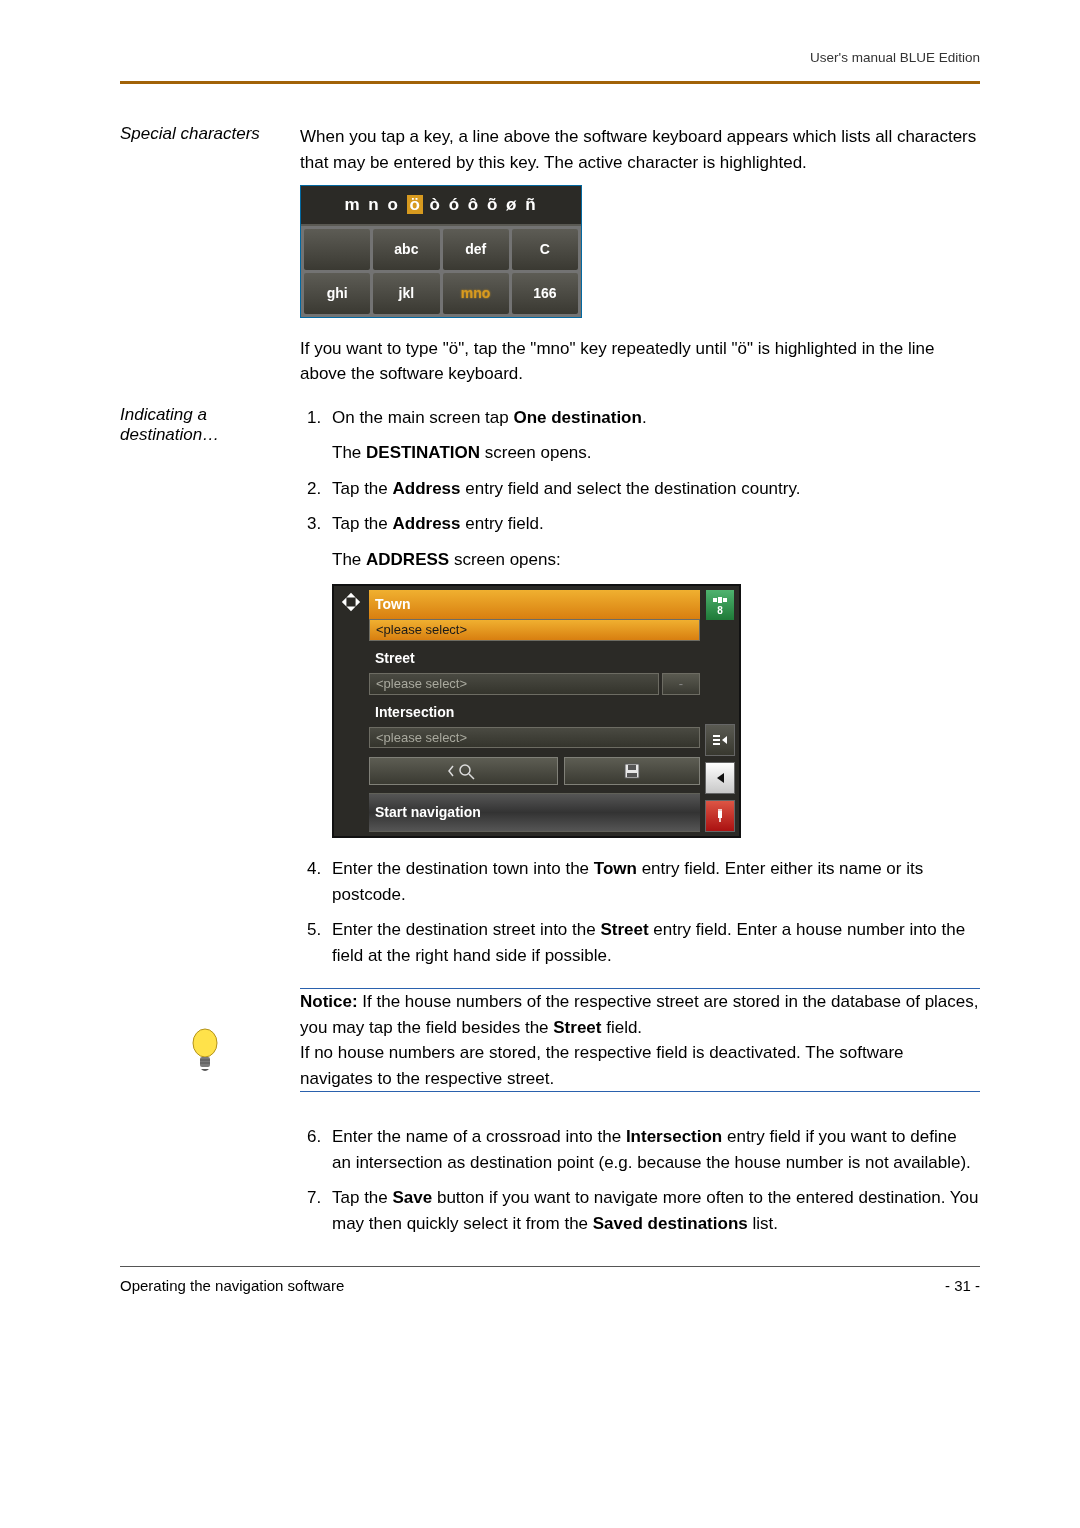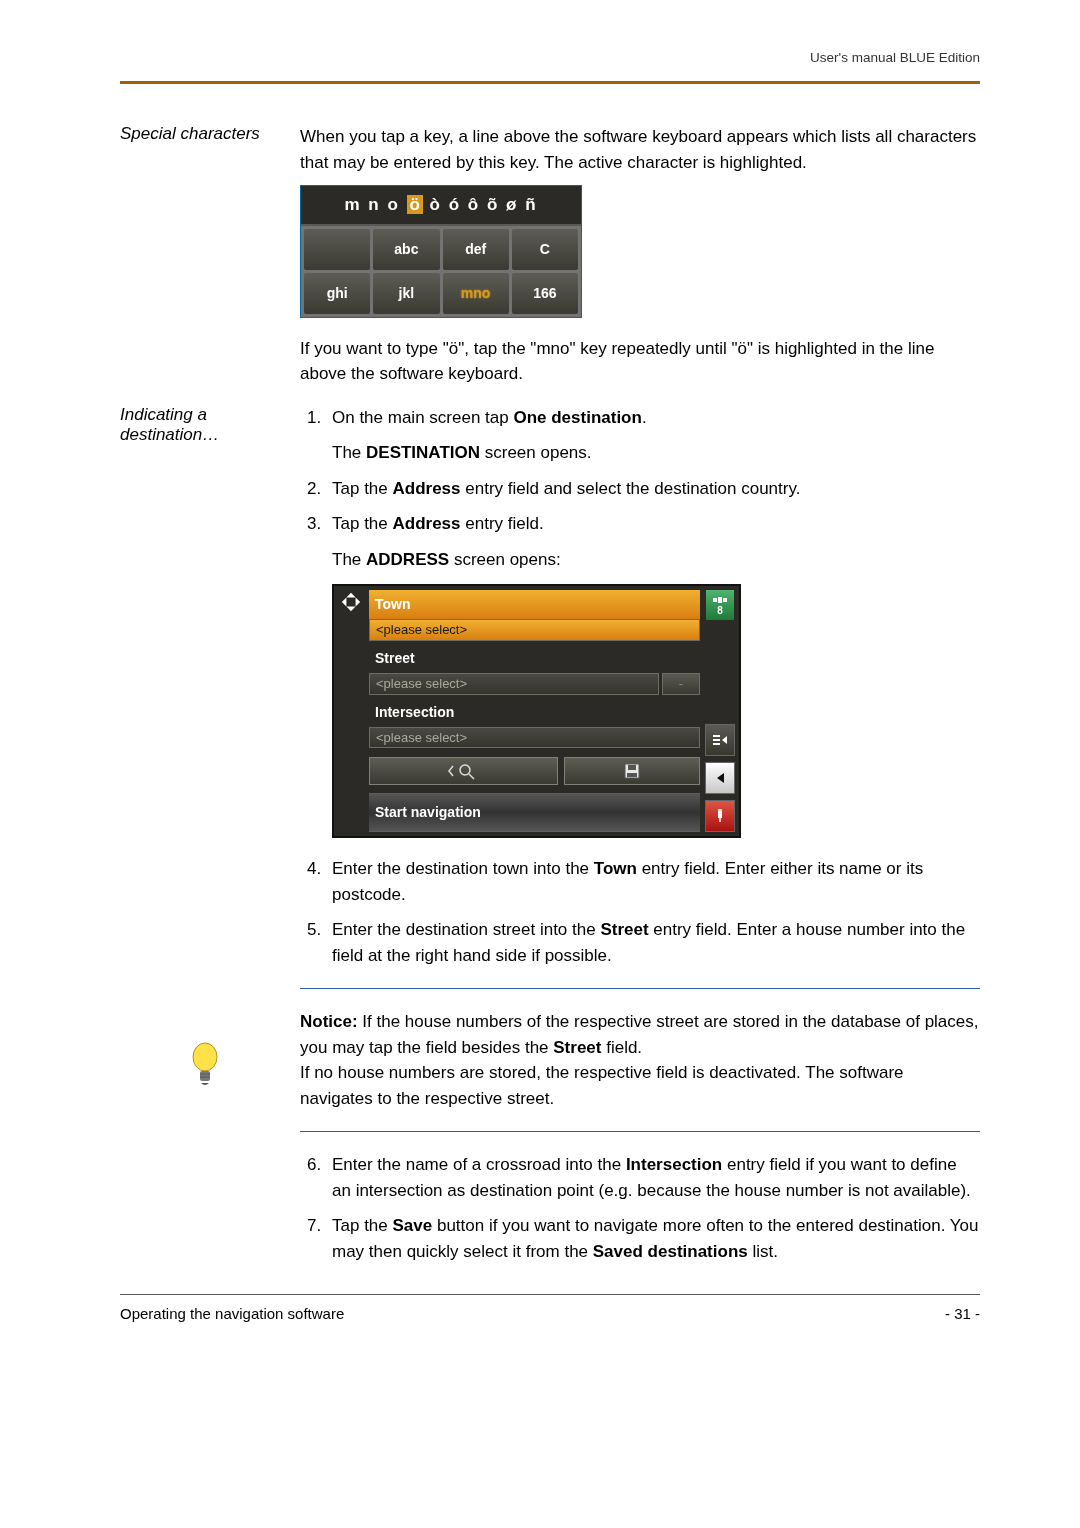--- a/index.html
+++ b/index.html
@@ -206,23 +206,23 @@
     line-height:1;
     border:none;
   }
   .rbox.back { color:#000; background: linear-gradient(#fefefe,#c8c8c8);}
   .rbox.power { background: linear-gradient(#d54,#a11); color:#fff;}
 
   
   .notice {
     border-top: 1px solid #2a61ad;
     border-bottom: 1px solid #2a61ad;
-    padding: 20px 0;
+    padding: 0 0;
     line-height:1.5;
-    margin-bottom: 10px;
+    margin-bottom: 22px;
   }
   .bulb {
     width:36px;
   }
 
   .footer {
     display:flex;
     justify-content:space-between;
     border-top:1px solid #555;
     padding-top:10px;

